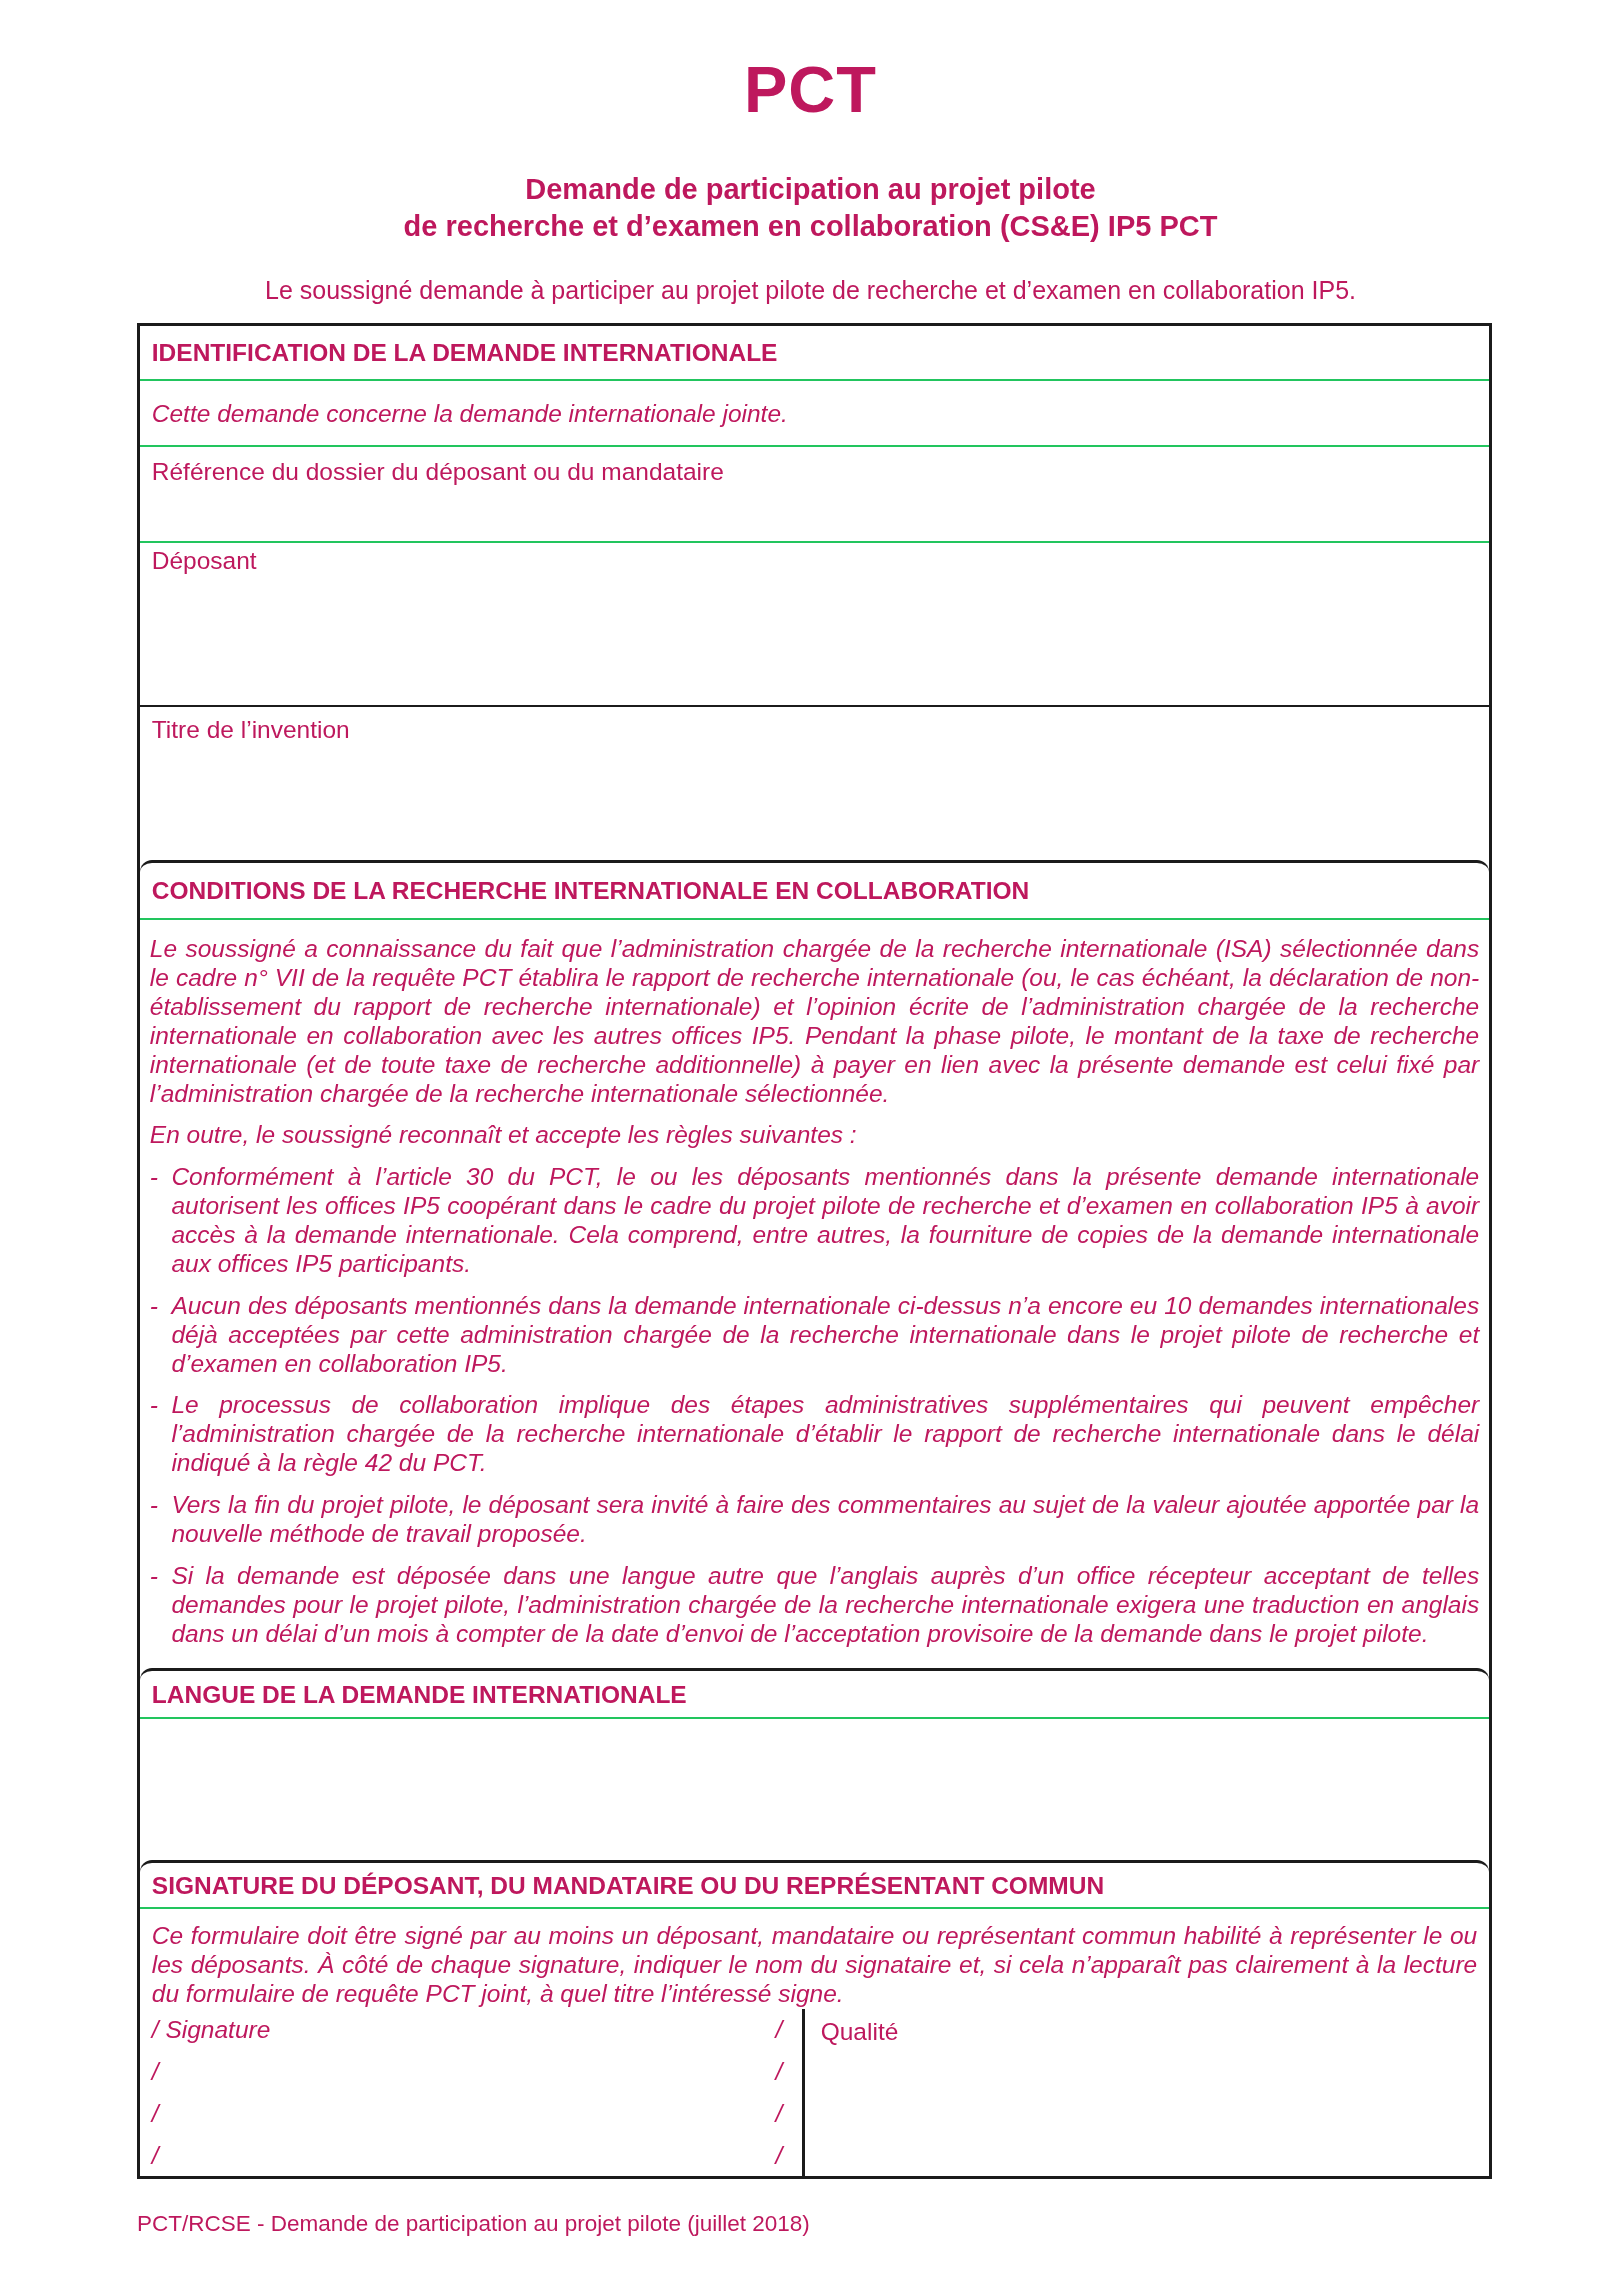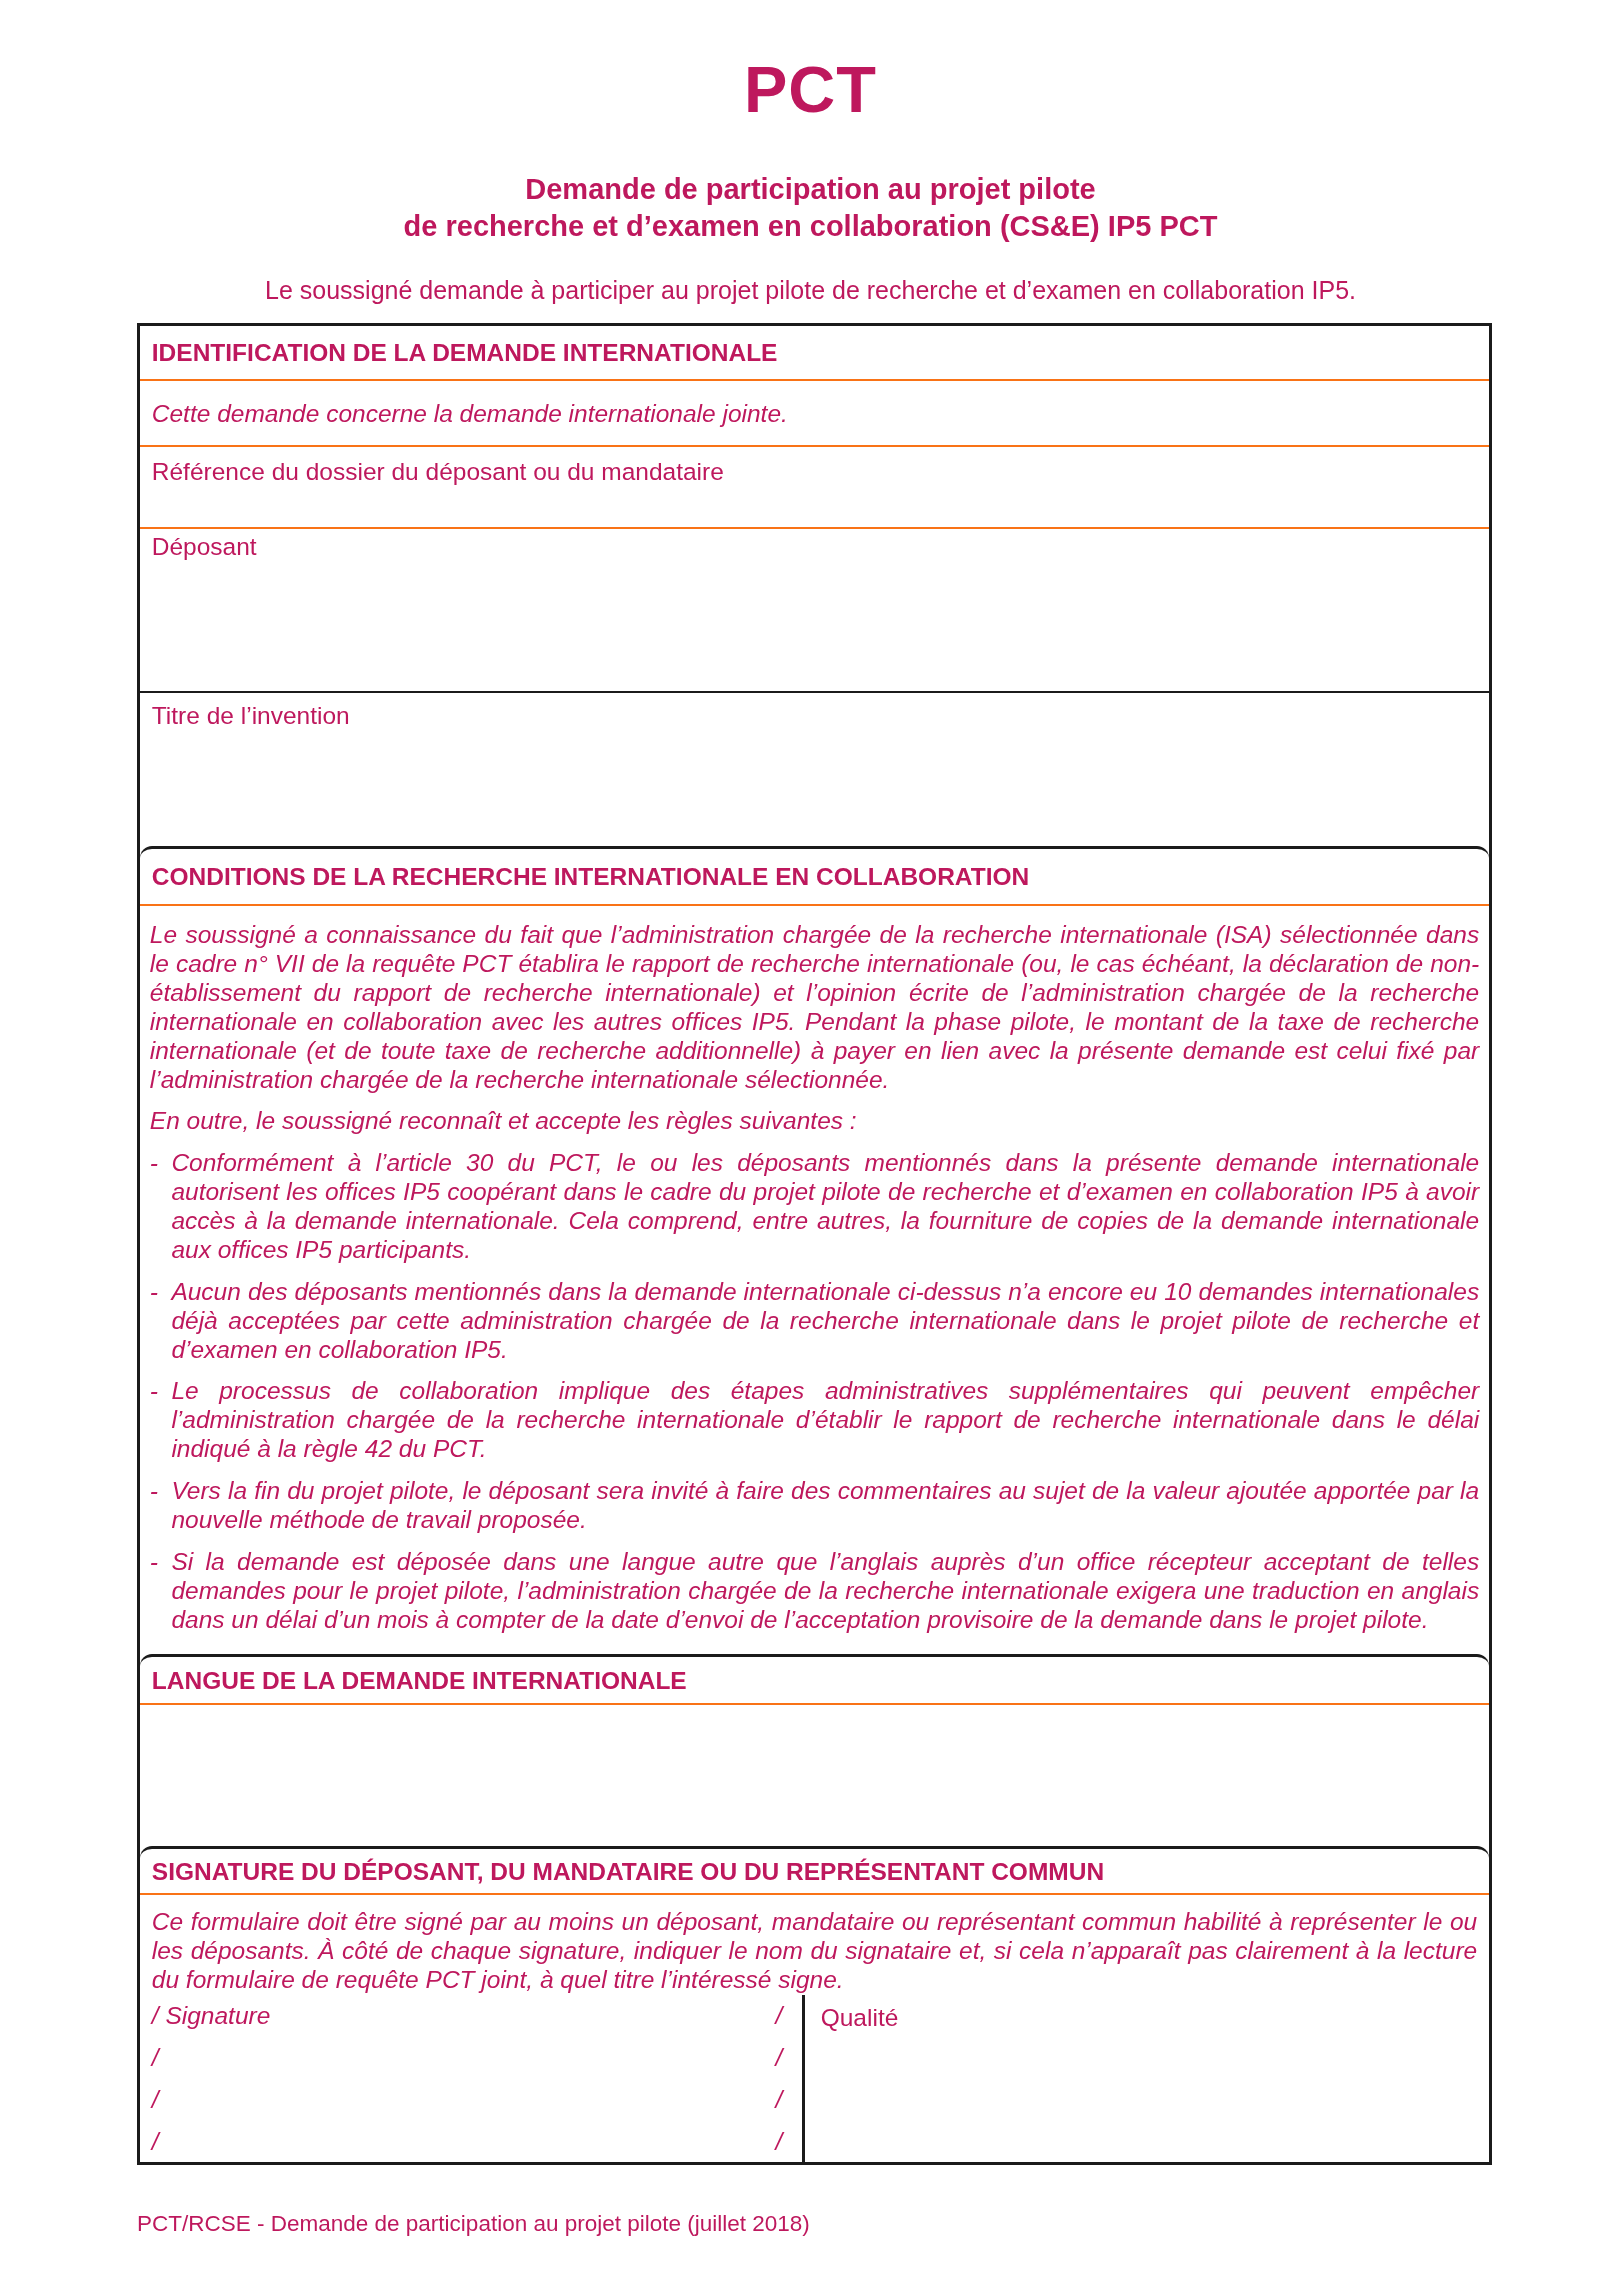--- a/index.html
+++ b/index.html
@@ -35,37 +35,37 @@
   .form-table {
     position: absolute;
     left: 137px;
     top: 323px;
     width: 1355px;
     border: 3.9px solid #1b1b1b;
     background: #ffffff;
   }
   .row {
     position: relative;
-    border-top: 2px solid #f97316;
+    border-top: 2px solid #22c55e;
     padding: 0 11.8px;
     font-size: 24.5px;
     line-height: 29px;
   }
   .row.first { border-top: none; }
   .row.sep-med { border-top: 2.9px solid #1b1b1b; }
   .row.sep-thick { border-top: 3.9px solid #1b1b1b; }
   .section-header {
     font-weight: bold;
     display: flex;
     align-items: center;
     border-radius: 12px;
   }
   .r-ident-header { height: 53px; }
   .r-note { height: 66px; display: flex; align-items: center; font-style: italic; }
-  .r-reference { height: 82px; padding-top: 9.8px; }
+  .r-reference { height: 96px; padding-top: 9.8px; }
   .r-deposant { height: 164px; padding-top: 3px; }
   .r-titre { height: 155px; padding-top: 7.8px; }
   .r-cond-header { height: 58px; }
   .r-cond-body { height: 750px; padding: 13.7px 9.8px 7.8px 9.8px; }
   .r-lang-header { height: 49px; text-align: center; }
   .r-lang-box { height: 143px; }
   .r-sig-header { height: 47px; }
   .r-sig-body { height: 269px; padding: 0; }
   .cond-para {
     font-style: italic;

